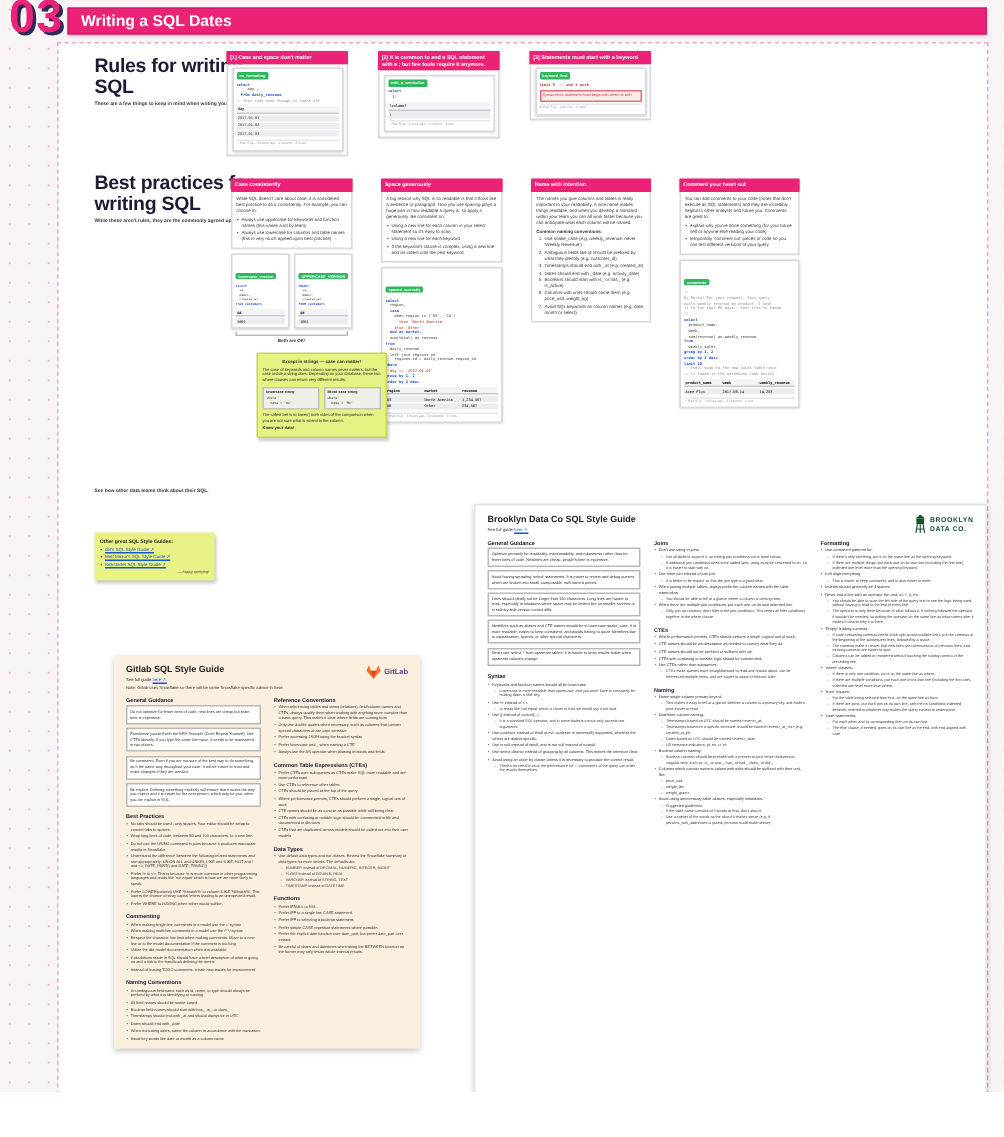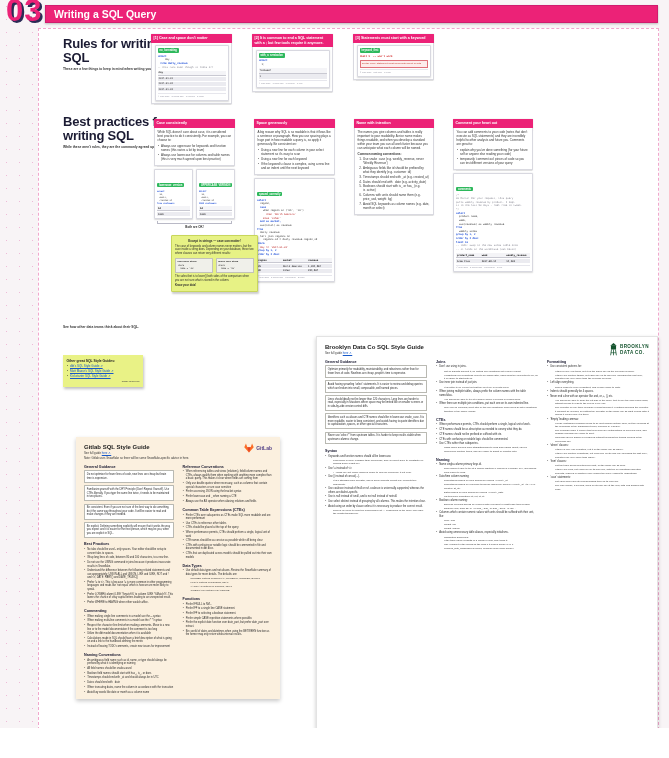--- a/index.html
+++ b/index.html
@@ -116,21 +116,21 @@
   .gitlab-word { font-size:5px; font-weight:bold; color:#554488; }
   .brooklyn-word { font-size:4.6px; font-weight:800; color:#14532d; letter-spacing:0.4px; line-height:1.12; }
 </style>
 </head>
 <body>
 
 <div id="board">
 
   <div id="num03">03</div>
   <div id="titlebar">
-    <span>Writing a SQL Query</span>
+    <span>Writing a SQL Dates</span>
   </div>
 
   <div id="canvas">
 
     <div id="rules-heading">
       <div class="sec-heading">Rules for writing SQL</div>
       <div class="sec-sub">These are a few things to keep in mind when writing your SQL</div>
     </div>
 
     <div id="rules-row">

